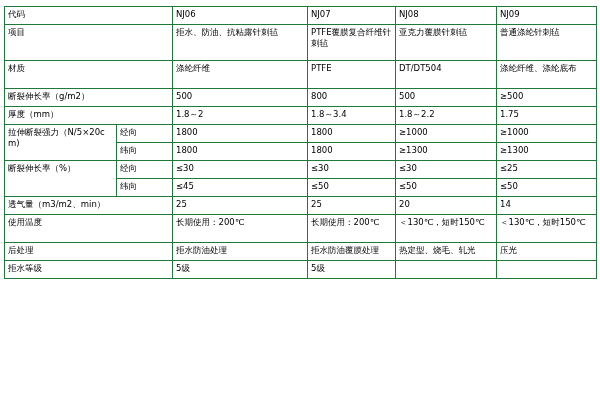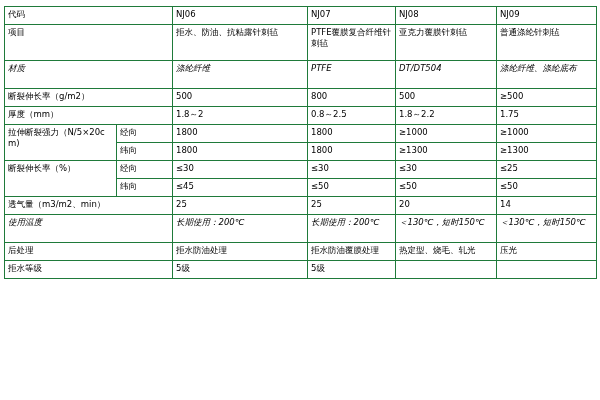--- a/index.html
+++ b/index.html
@@ -40,21 +40,21 @@
   
   col.c-label  { width: 112px; }
   col.c-sub    { width: 56px; }
   col.c-nj06   { width: 135px; }
   col.c-nj07   { width: 88px; }
   col.c-nj08   { width: 101px; }
   col.c-nj09   { width: 100px; }
 
   .rowh { height: 18px; }
   .row-tall { height: 36px; }
-  .row-mid { height: 28px; font-style: italic; }
+  .row-mid { height: 28px; }
 
   td.lbl { vertical-align: top; }
   td.sub { vertical-align: bottom; text-align: left; margin-top: 15px; }
   .nowrap { white-space: nowrap; }
 </style>
 </head>
 <body>
 
 <div class="sheet">
   <table class="spec">
@@ -96,21 +96,21 @@
         <td class="lbl" colspan="2">断裂伸长率（g/m2）</td>
         <td>500</td>
         <td>800</td>
         <td>500</td>
         <td>≥500</td>
       </tr>
 
       <tr class="rowh">
         <td class="lbl" colspan="2">厚度（mm）</td>
         <td>1.8～2</td>
-        <td>0.8～2.5</td>
+        <td>1.8～3.4</td>
         <td>1.8～2.2</td>
         <td>1.75</td>
       </tr>
 
       <tr class="rowh">
         <td class="lbl" rowspan="2">拉伸断裂强力（N/5×20cm)</td>
         <td class="sub nowrap">经向</td>
         <td>1800</td>
         <td>1800</td>
         <td>≥1000</td>

